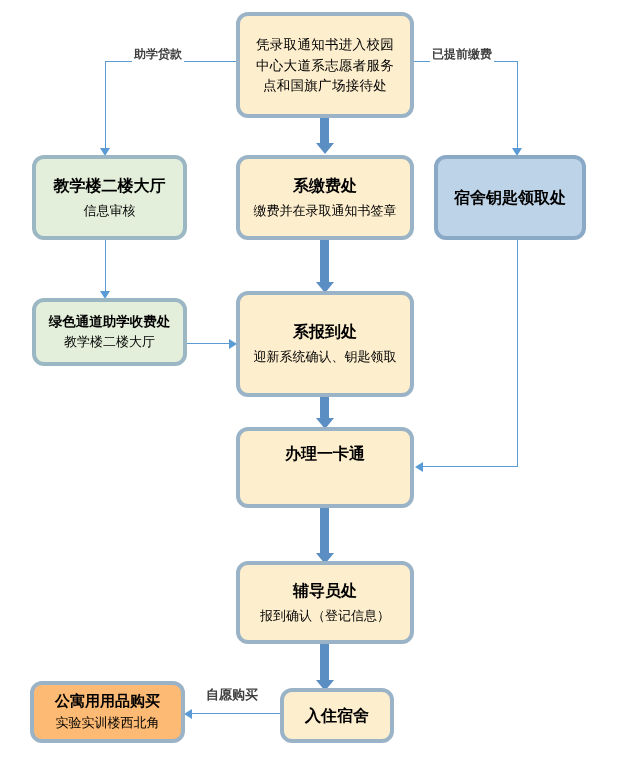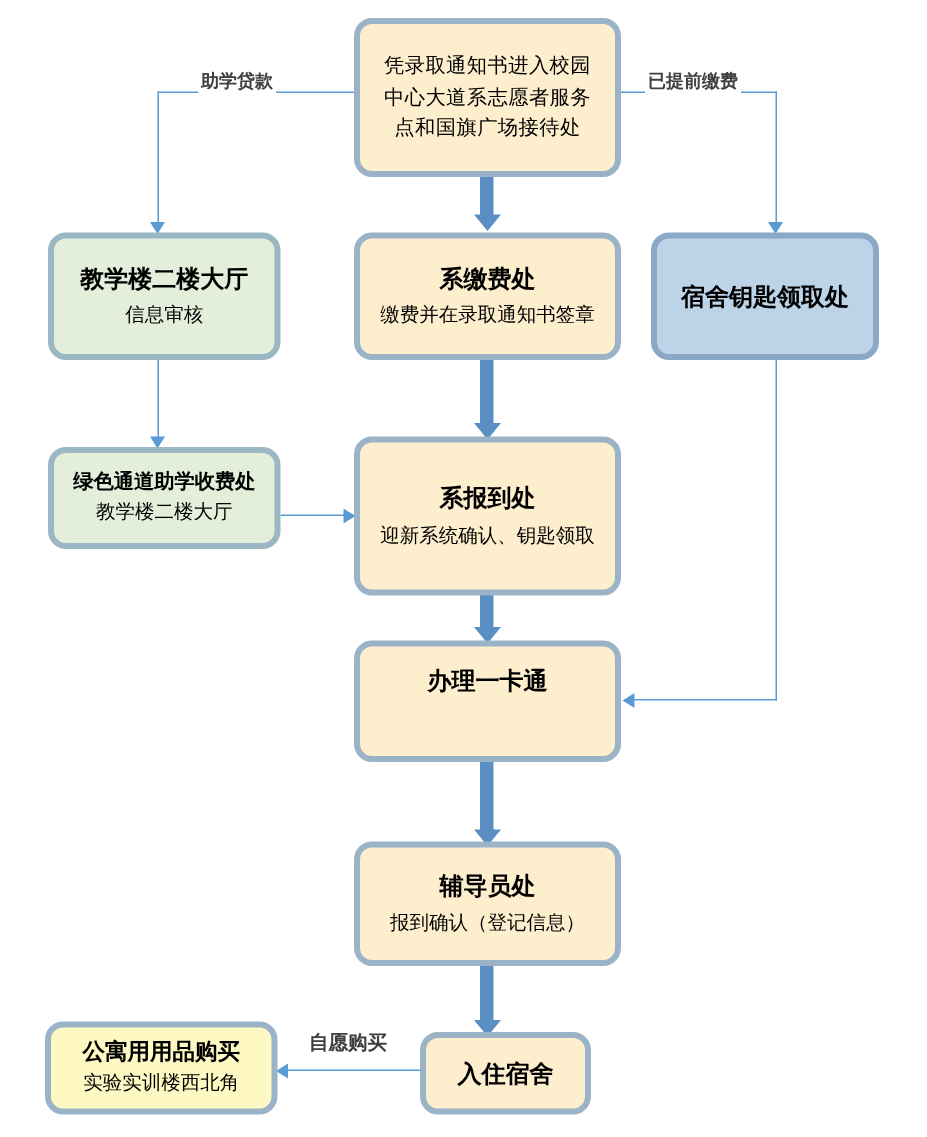--- a/index.html
+++ b/index.html
@@ -35,21 +35,21 @@
     line-height: 1.25;
   }
   .node .sub {
     color: #000000;
     line-height: 1.3;
   }
   
   .fill-yellow { background: #fdeecd; border-color: #9ab3c6; }
   .fill-green  { background: #e3efda; border-color: #9bb7c4; }
   .fill-blue   { background: #bdd3e8; border-color: #8aa9c6; }
-  .fill-pink   { background: #fef9c3; border-color: #9ab3c6; }
+  .fill-pink   { background: #fdba74; border-color: #9ab3c6; }
 
   
   .thick-shaft {
     position: absolute;
     width: 9px;
     background: #5b8fc4;
     z-index: 1;
   }
   .thick-head {
     position: absolute;

